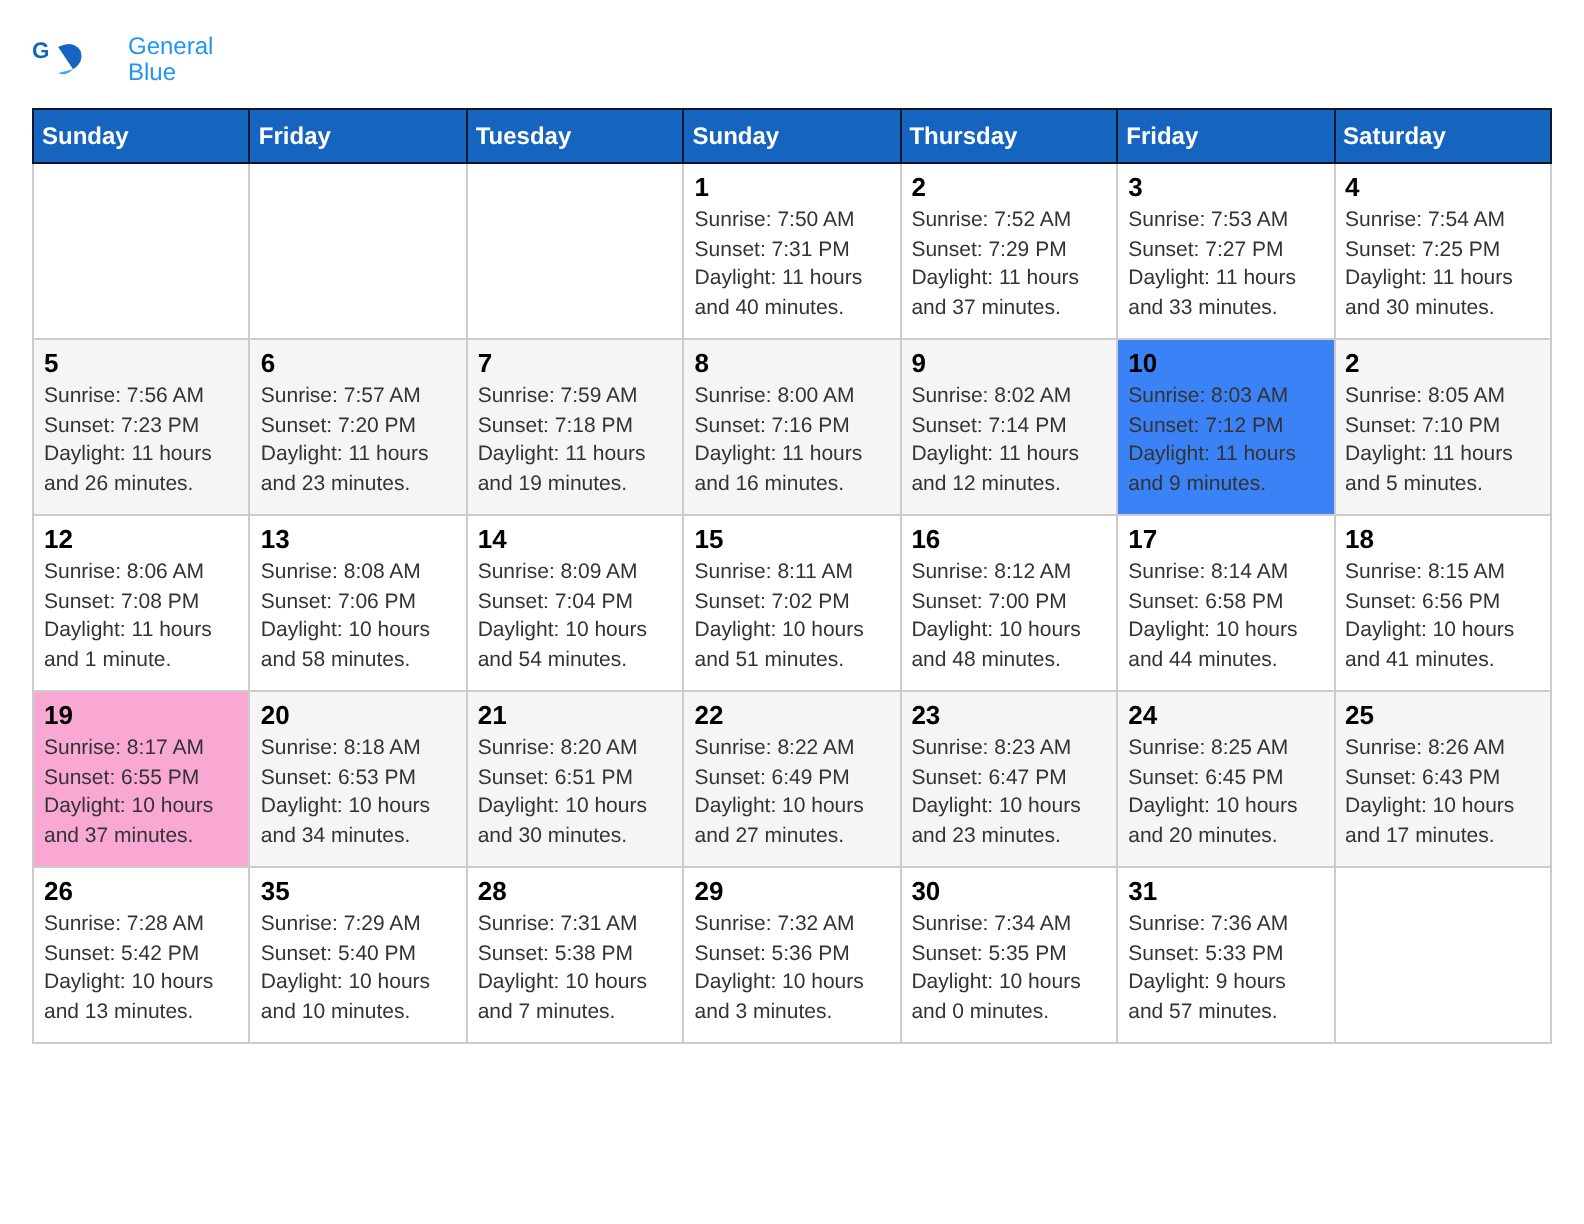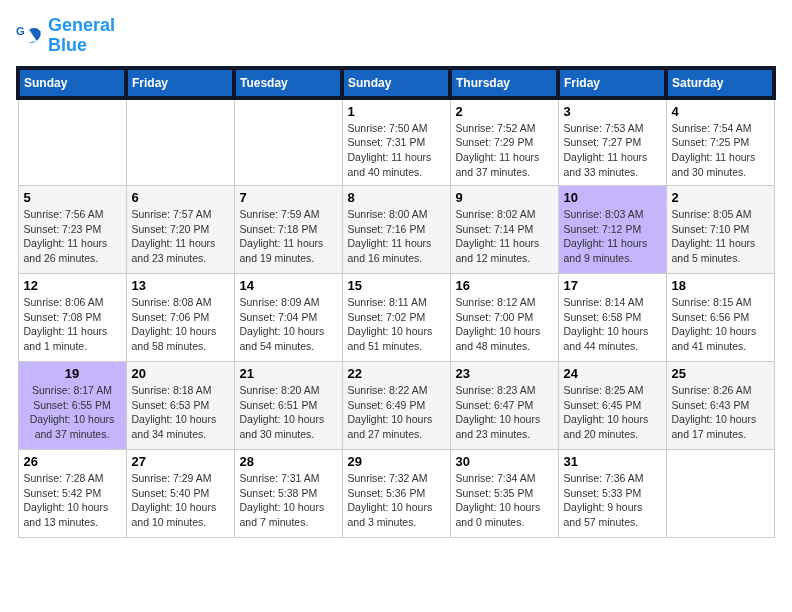--- a/index.html
+++ b/index.html
@@ -15,24 +15,25 @@
       align-items: flex-start;
       justify-content: space-between;
       margin-bottom: 10px;
     }
     .logo {
       display: flex;
       align-items: center;
       gap: 4px;
     }
     .logo-text {
-      font-size: 18px;
-      font-weight: bold;
+      font-size: 12px;
+      font-weight: normal;
       color: #1a1a1a;
       line-height: 1.1;
+      margin-left: 16px;
     }
     .logo-text span {
       color: #2196F3;
     }
     .logo-icon {
       width: 28px;
       height: 28px;
     }
     .title-block {
       text-align: right;
@@ -51,21 +52,21 @@
       border-collapse: collapse;
       font-size: 11px;
     }
     .calendar-table th {
       background: #1565C0;
       color: #fff;
       padding: 6px 4px;
       text-align: left;
       font-size: 12px;
       font-weight: bold;
-      border: 4px solid #0f172a;
+      border: 1px solid #0f172a;
     }
     .calendar-table td {
       border: 1px solid #ccc;
       vertical-align: top;
       padding: 4px 5px;
       width: calc(100% / 7);
       min-height: 80px;
       height: 88px;
       background: #fff;
     }
@@ -175,21 +176,21 @@
         <div class="day-info">
           Sunrise: 8:00 AM<br>Sunset: 7:16 PM<br>Daylight: 11 hours and 16 minutes.
         </div>
         </td>
         <td style="background: rgb(245, 245, 245);">
           <div class="day-number">9</div>
         <div class="day-info">
           Sunrise: 8:02 AM<br>Sunset: 7:14 PM<br>Daylight: 11 hours and 12 minutes.
         </div>
         </td>
-        <td style="background: #c4b5fd;">
+        <td style="background: #3b82f6;">
           <div class="day-number">10</div>
         <div class="day-info">
           Sunrise: 8:03 AM<br>Sunset: 7:12 PM<br>Daylight: 11 hours and 9 minutes.
         </div>
         </td>
         <td style="background: rgb(245, 245, 245);">
           <div class="day-number">2</div>
         <div class="day-info">
           Sunrise: 8:05 AM<br>Sunset: 7:10 PM<br>Daylight: 11 hours and 5 minutes.
         </div>
@@ -233,21 +234,21 @@
         </div>
         </td>
         <td>
           <div class="day-number">18</div>
         <div class="day-info">
           Sunrise: 8:15 AM<br>Sunset: 6:56 PM<br>Daylight: 10 hours and 41 minutes.
         </div>
         </td>
       </tr>
       <tr>
-        <td style="background: #c4b5fd; text-align: center;">
+        <td style="background: #f9a8d4;">
           <div class="day-number">19</div>
         <div class="day-info">
           Sunrise: 8:17 AM<br>Sunset: 6:55 PM<br>Daylight: 10 hours and 37 minutes.
         </div>
         </td>
         <td style="background: rgb(245, 245, 245);">
           <div class="day-number">20</div>
         <div class="day-info">
           Sunrise: 8:18 AM<br>Sunset: 6:53 PM<br>Daylight: 10 hours and 34 minutes.
         </div>
@@ -284,21 +285,21 @@
         </td>
       </tr>
       <tr>
         <td>
           <div class="day-number">26</div>
         <div class="day-info">
           Sunrise: 7:28 AM<br>Sunset: 5:42 PM<br>Daylight: 10 hours and 13 minutes.
         </div>
         </td>
         <td>
-          <div class="day-number">27</div>
+          <div class="day-number">35</div>
         <div class="day-info">
           Sunrise: 7:29 AM<br>Sunset: 5:40 PM<br>Daylight: 10 hours and 10 minutes.
         </div>
         </td>
         <td>
           <div class="day-number">28</div>
         <div class="day-info">
           Sunrise: 7:31 AM<br>Sunset: 5:38 PM<br>Daylight: 10 hours and 7 minutes.
         </div>
         </td>

